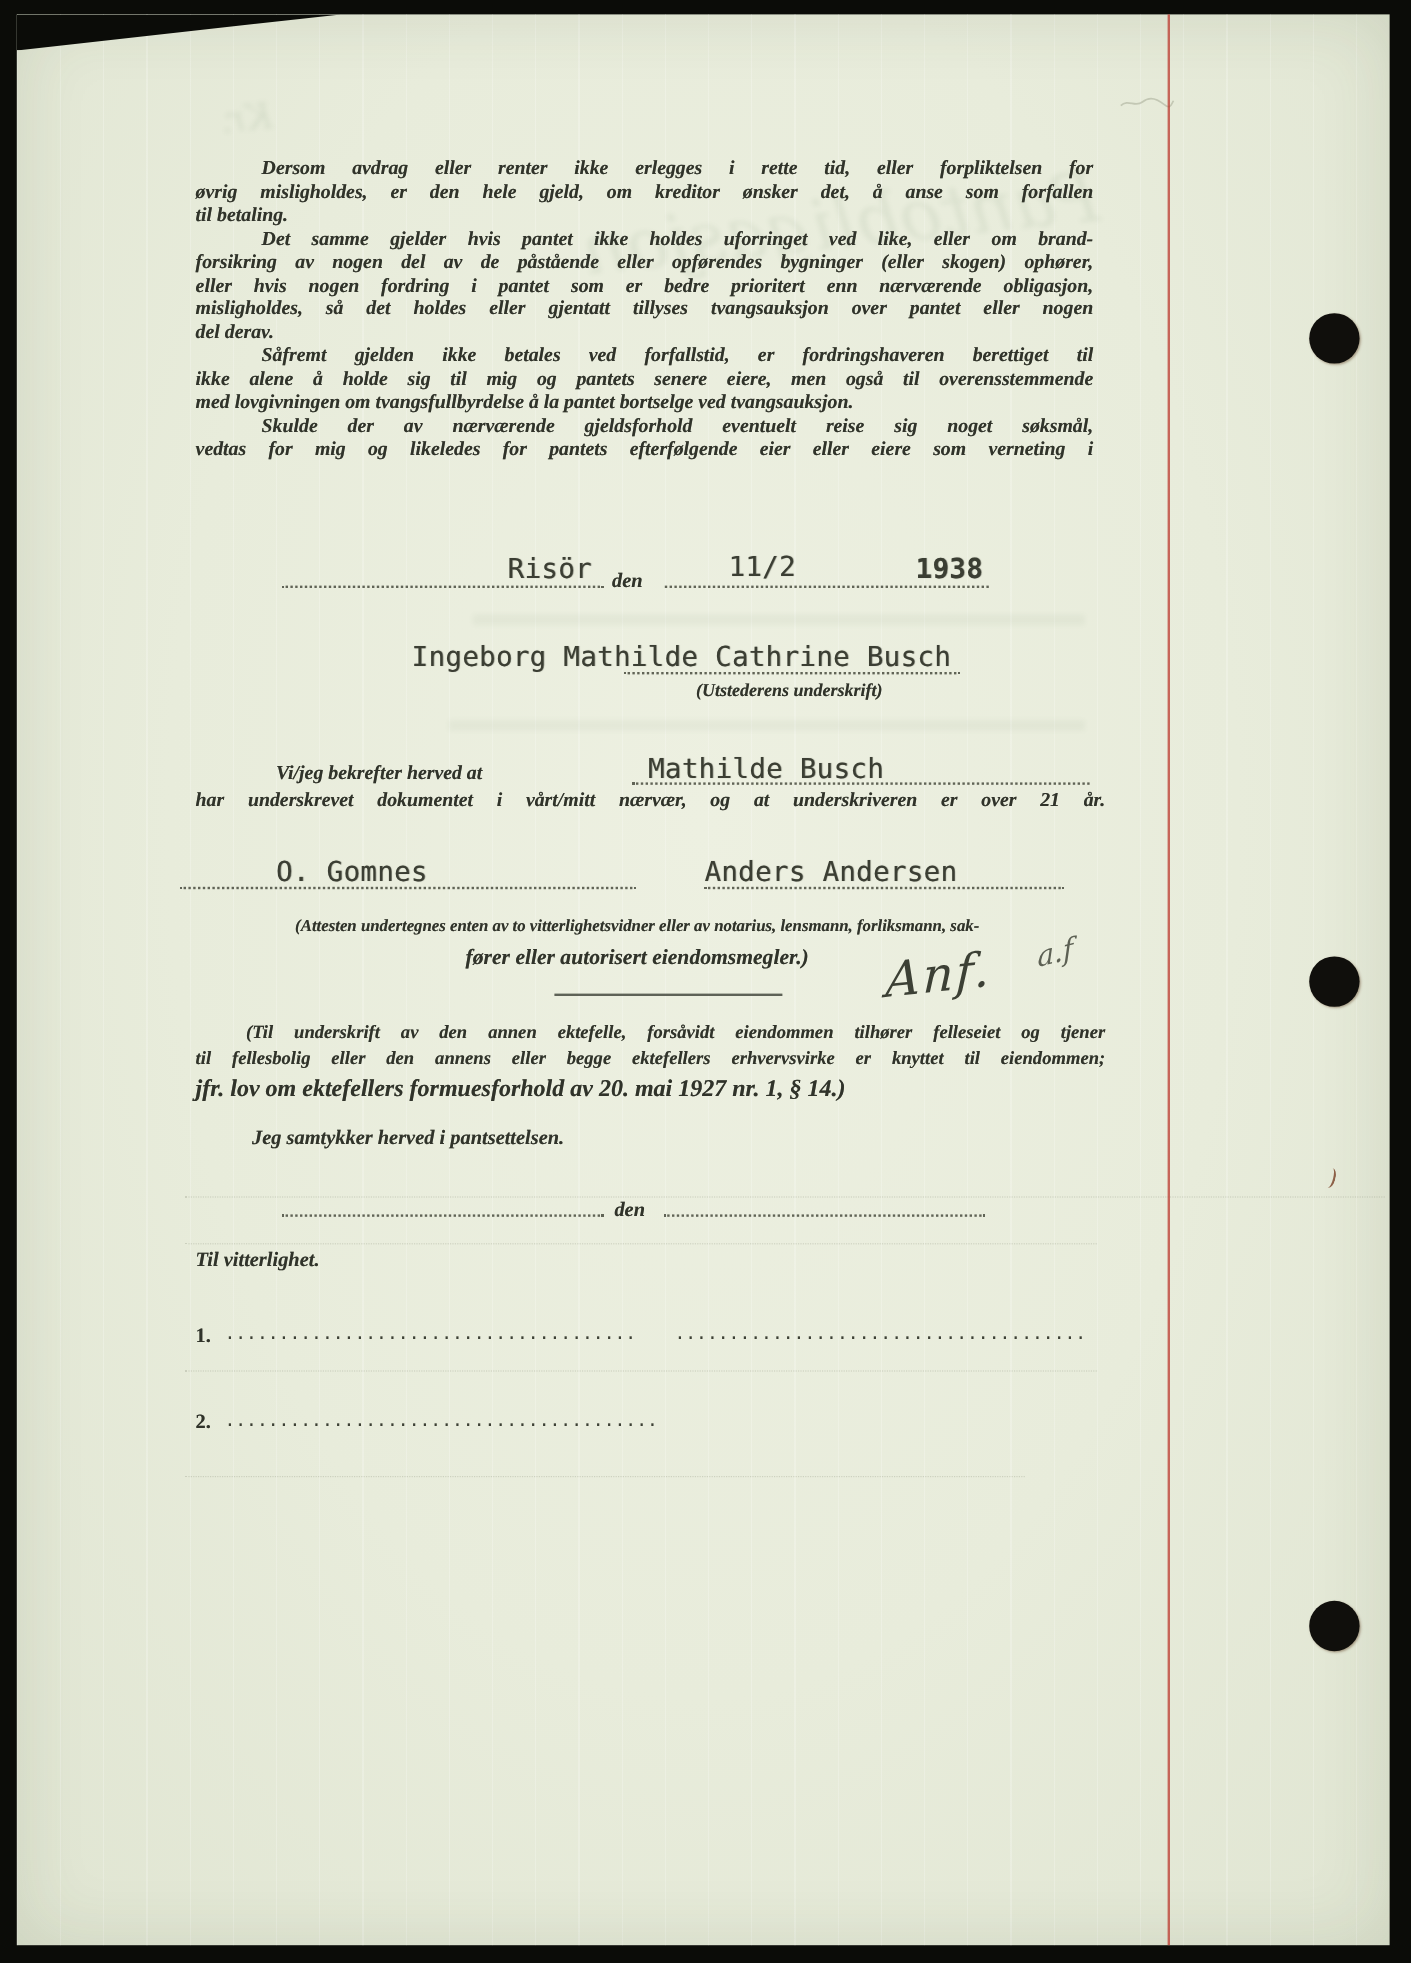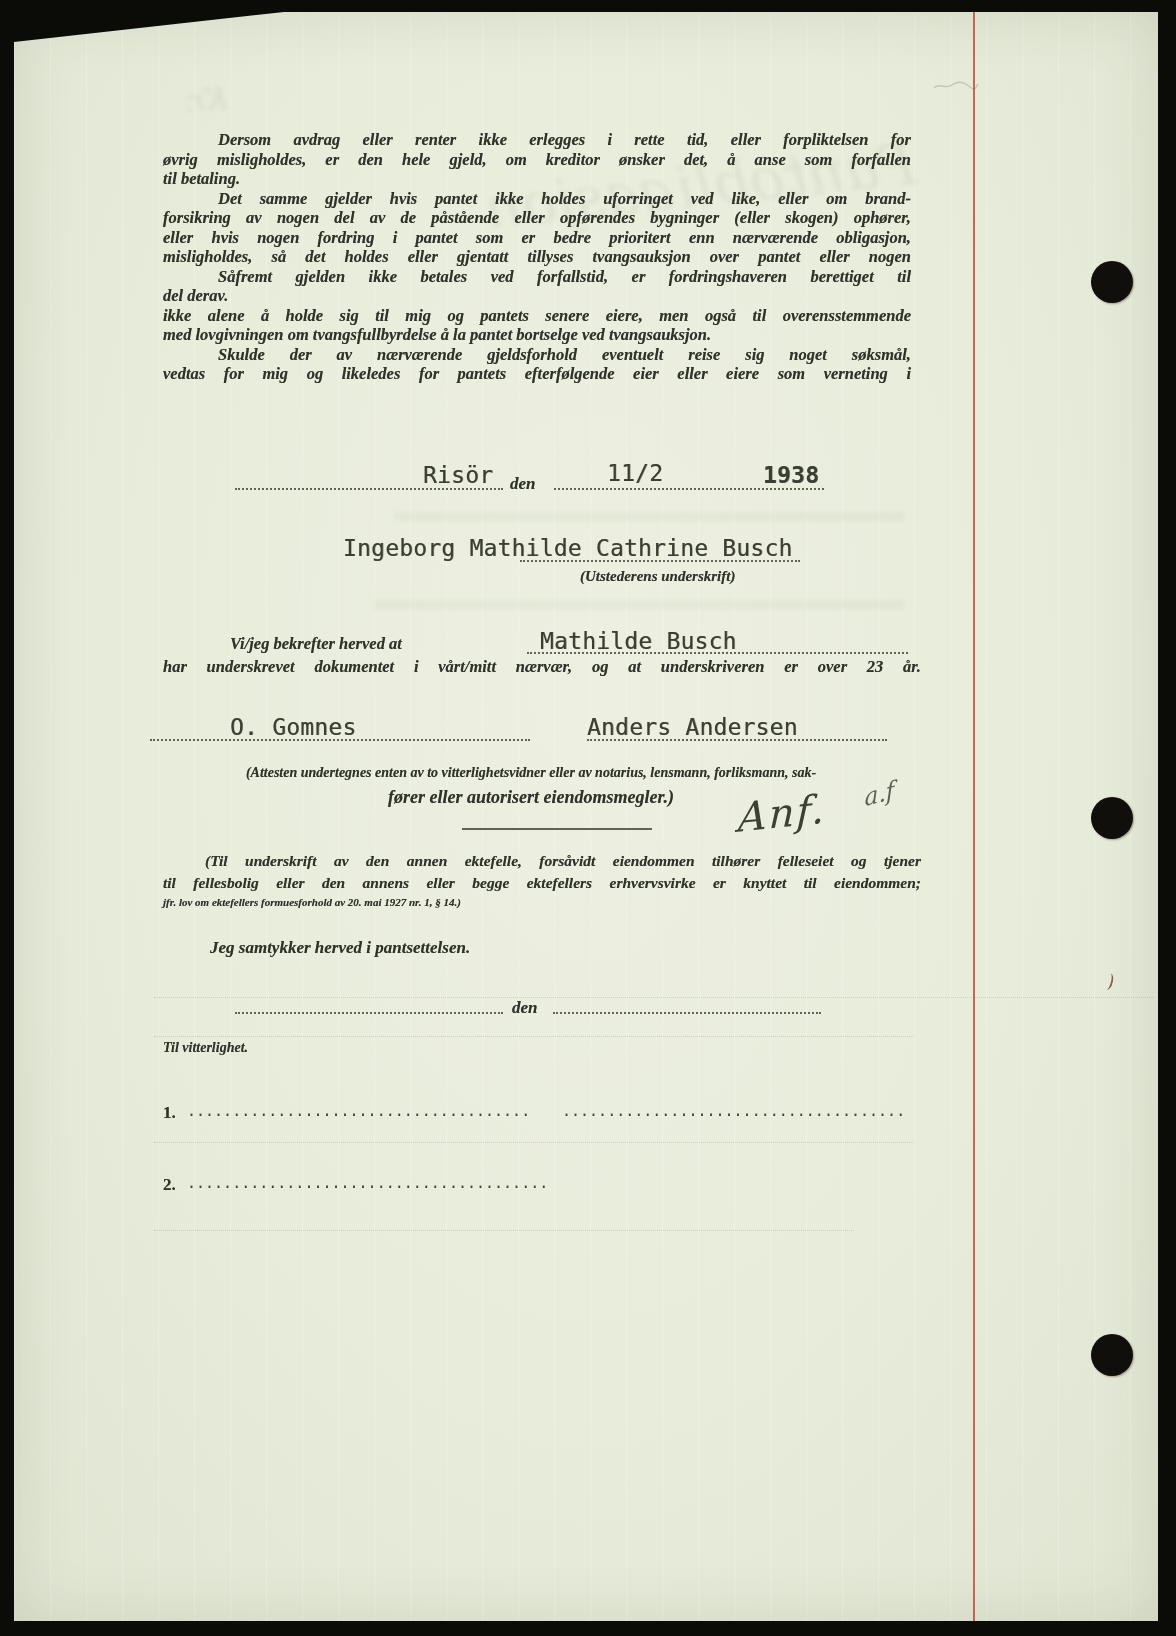--- a/index.html
+++ b/index.html
@@ -70,67 +70,67 @@
     <div class="penmark" style="left:1090px;top:961px;"></div>
 
     <div class="p body-block">
       <div class="bline j ind">Dersom avdrag eller renter ikke erlegges i rette tid, eller forpliktelsen for</div>
       <div class="bline j">øvrig misligholdes, er den hele gjeld, om kreditor ønsker det, å anse som forfallen</div>
       <div class="bline">til betaling.</div>
       <div class="bline j ind">Det samme gjelder hvis pantet ikke holdes uforringet ved like, eller om brand-</div>
       <div class="bline j">forsikring av nogen del av de påstående eller opførendes bygninger (eller skogen) ophører,</div>
       <div class="bline j">eller hvis nogen fordring i pantet som er bedre prioritert enn nærværende obligasjon,</div>
       <div class="bline j">misligholdes, så det holdes eller gjentatt tillyses tvangsauksjon over pantet eller nogen</div>
+      <div class="bline">del derav.</div>
       <div class="bline j ind">Såfremt gjelden ikke betales ved forfallstid, er fordringshaveren berettiget til</div>
-      <div class="bline">del derav.</div>
       <div class="bline j">ikke alene å holde sig til mig og pantets senere eiere, men også til overensstemmende</div>
       <div class="bline">med lovgivningen om tvangsfullbyrdelse å la pantet bortselge ved tvangsauksjon.</div>
       <div class="bline j ind">Skulde der av nærværende gjeldsforhold eventuelt reise sig noget søksmål,</div>
       <div class="bline j">vedtas for mig og likeledes for pantets efterfølgende eier eller eiere som verneting i</div>
     </div>
 
     <div class="tw" style="left:409px;top:450px;">Risör</div>
     <div class="p" style="left:496px;top:462px;font-size:17px;">den</div>
     <div class="tw" style="left:593px;top:448px;">11/2</div>
     <div class="tw" style="left:749px;top:450px;font-weight:bold;">1938</div>
     <div class="dots" style="left:221px;top:476px;width:268px;"></div>
     <div class="dots" style="left:540px;top:476px;width:270px;"></div>
 
     <div class="tw" style="left:329px;top:523px;text-align:right;">Ingeborg Mathilde Cathrine Busch</div>
     <div class="dots" style="left:506px;top:548px;width:280px;"></div>
     <div class="p" style="left:566px;top:556px;font-size:15px;">(Utstederens underskrift)</div>
 
     <div class="p" style="left:216px;top:622px;font-size:16.5px;">Vi/jeg bekrefter herved at</div>
     <div class="tw" style="left:526px;top:616px;">Mathilde Busch</div>
     <div class="dots" style="left:513px;top:640px;width:381px;"></div>
-    <div class="p j" style="left:149px;top:645px;width:758px;font-size:16.5px;">har underskrevet dokumentet i vårt/mitt nærvær, og at underskriveren er over 23 år.</div>
+    <div class="p j" style="left:149px;top:645px;width:758px;font-size:16.5px;">har underskrevet dokumentet i vårt/mitt nærvær, og at underskriveren er over 21 år.</div>
 
     <div class="tw" style="left:216px;top:702px;">O. Gomnes</div>
     <div class="tw" style="left:573px;top:702px;">Anders Andersen</div>
     <div class="dots" style="left:136px;top:727px;width:380px;"></div>
     <div class="dots" style="left:573px;top:727px;width:300px;"></div>
 
     <div class="p center" style="left:136px;top:753px;width:762px;font-size:14px;">(Attesten undertegnes enten av to vitterlighetsvidner eller av notarius, lensmann, forliksmann, sak-</div>
     <div class="p center" style="left:136px;top:775px;width:762px;font-size:18px;">fører eller autorisert eiendomsmegler.)</div>
 
     <div class="rule" style="left:448px;top:816px;width:190px;"></div>
     <div class="hand hand-main" style="left:724px;top:778px;">Anf.</div>
     <div class="hand hand-small" style="left:850px;top:768px;">a.f</div>
 
     <div class="p j" style="left:149px;top:840px;width:758px;font-size:15.5px;text-indent:42px;">(Til underskrift av den annen ektefelle, forsåvidt eiendommen tilhører felleseiet og tjener</div>
     <div class="p j" style="left:149px;top:862px;width:758px;font-size:15.5px;">til fellesbolig eller den annens eller begge ektefellers erhvervsvirke er knyttet til eiendommen;</div>
-    <div class="p" style="left:149px;top:884px;font-size:11px;">jfr. lov om ektefellers formuesforhold av 20. mai 1927 nr. 1, § 14.)</div>
+    <div class="p" style="left:149px;top:884px;font-size:20px;">jfr. lov om ektefellers formuesforhold av 20. mai 1927 nr. 1, § 14.)</div>
 
     <div class="p" style="left:196px;top:926px;font-size:17px;">Jeg samtykker herved i pantsettelsen.</div>
 
     <div class="dots" style="left:221px;top:1000px;width:268px;"></div>
     <div class="p" style="left:498px;top:986px;font-size:17px;">den</div>
     <div class="dots" style="left:539px;top:1000px;width:268px;"></div>
 
-    <div class="p" style="left:149px;top:1028px;font-size:14px;">Til vitterlighet.</div>
+    <div class="p" style="left:149px;top:1028px;font-size:17px;">Til vitterlighet.</div>
 
     <div class="p" style="left:149px;top:1091px;font-size:17px;font-style:normal;">1.</div>
     <div class="dotrow" style="left:173px;top:1090px;width:352px;">......................................</div>
     <div class="dotrow" style="left:548px;top:1090px;width:352px;">......................................</div>
 
     <div class="p" style="left:149px;top:1163px;font-size:17px;font-style:normal;">2.</div>
     <div class="dotrow" style="left:173px;top:1162px;width:360px;">........................................</div>
 
   </div>
 </div>

